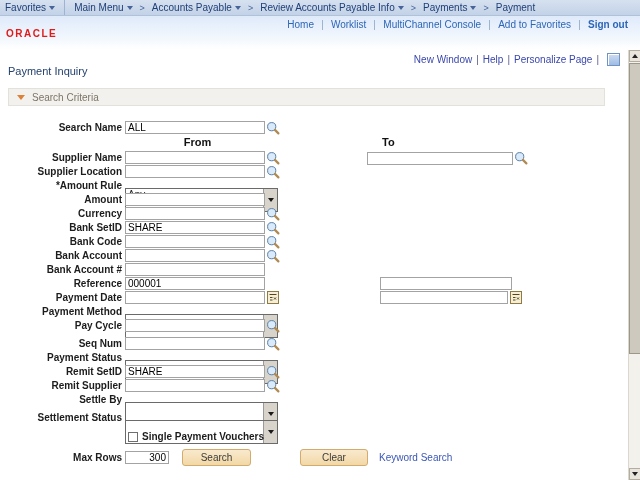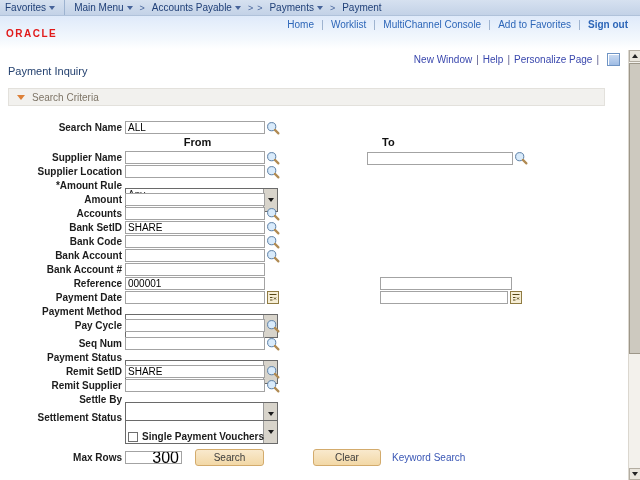--- a/index.html
+++ b/index.html
@@ -61,21 +61,21 @@
   .to-h{position:absolute;left:380px;}
   .to-field{position:absolute;left:365px;top:0;display:inline-flex;align-items:center;}
   .to-field .txt{width:146px;}
   .to-reference{left:378px;} .to-reference .txt{width:132px;}
   .to-payment-date{left:378px;} .to-payment-date .txt{width:128px;}
   
   .cb-row{position:absolute;left:6px;top:431px;display:flex;align-items:center;}
   .cb-box{width:10px;height:10px;box-sizing:border-box;border:1px solid #6f6f6f;background:#fff;margin-left:122px;margin-right:4px;cursor:pointer;}
   .cb-label{font-weight:bold;color:#1c1c1c;}
   .btn-row{position:absolute;left:2px;top:449px;display:flex;align-items:center;height:17px;}
-  .mr-input{width:57px;height:13px;box-sizing:border-box;border:1px solid #a3a3a3;text-align:right;font-family:"Liberation Sans",sans-serif;font-size:16px;padding:0 2px;}
+  .mr-input{width:44px;height:13px;box-sizing:border-box;border:1px solid #a3a3a3;text-align:right;font-family:"Liberation Sans",sans-serif;font-size:10px;padding:0 2px;}
   .btn{
     height:17px;box-sizing:border-box;border:1px solid #d3ab6c;border-radius:3px;
     background:linear-gradient(#f9e9cd,#f2d8a6);color:#3c3c3c;
     font-family:"Liberation Sans",sans-serif;font-size:10px;cursor:pointer;
   }
   .btn-search{width:69px;margin-left:13px;}
   .btn-clear{width:68px;margin-left:49px;}
   .kw-link{margin-left:11px;color:#3a57b5;text-decoration:none;cursor:pointer;}
   
   .scrollbar{position:absolute;top:50px;right:0;width:12px;height:430px;background:#f3f1ec;border-left:1px solid #dbd7cf;box-sizing:border-box;}
@@ -97,20 +97,24 @@
   <span class="crumb-item">
     <span>Main Menu</span>
     <span class="caret-down"></span>
   </span>
   <span class="crumb-sep">&gt;</span>
   <span class="crumb-item">
     <span>Accounts Payable</span>
     <span class="caret-down"></span>
   </span>
   <span class="crumb-sep">&gt;</span>
+  <span class="crumb-item">
+    <span>Review Accounts Payable Info</span>
+    <span class="caret-down"></span>
+  </span>
   <span class="crumb-sep">&gt;</span>
   <span class="crumb-item">
     <span>Payments</span>
     <span class="caret-down"></span>
   </span>
   <span class="crumb-sep">&gt;</span>
   <span class="crumb-item">
     <span>Payment</span>
   </span>
 </div>
@@ -208,21 +212,21 @@
         </span>
       </span>
     </div>
     <div class="row">
       <span class="lbl">Amount</span>
       <span class="fwrap">
         <input class="txt" style="">
       </span>
     </div>
     <div class="row">
-      <span class="lbl">Accounts</span>
+      <span class="lbl">Currency</span>
       <span class="fwrap">
         <input class="txt" style="">
         <span class="lookup">
           <svg width="14" height="14" viewBox="0 0 14 14">
             <circle cx="5.7" cy="5.7" r="4.1" fill="#d9ebfb" stroke="#5b7fa6"></circle>
             <line x1="8.9" y1="8.9" x2="12.4" y2="12.4" stroke="#b08a52" stroke-width="2.2" stroke-linecap="round"></line>
           </svg>
         </span>
       </span>
     </div>

